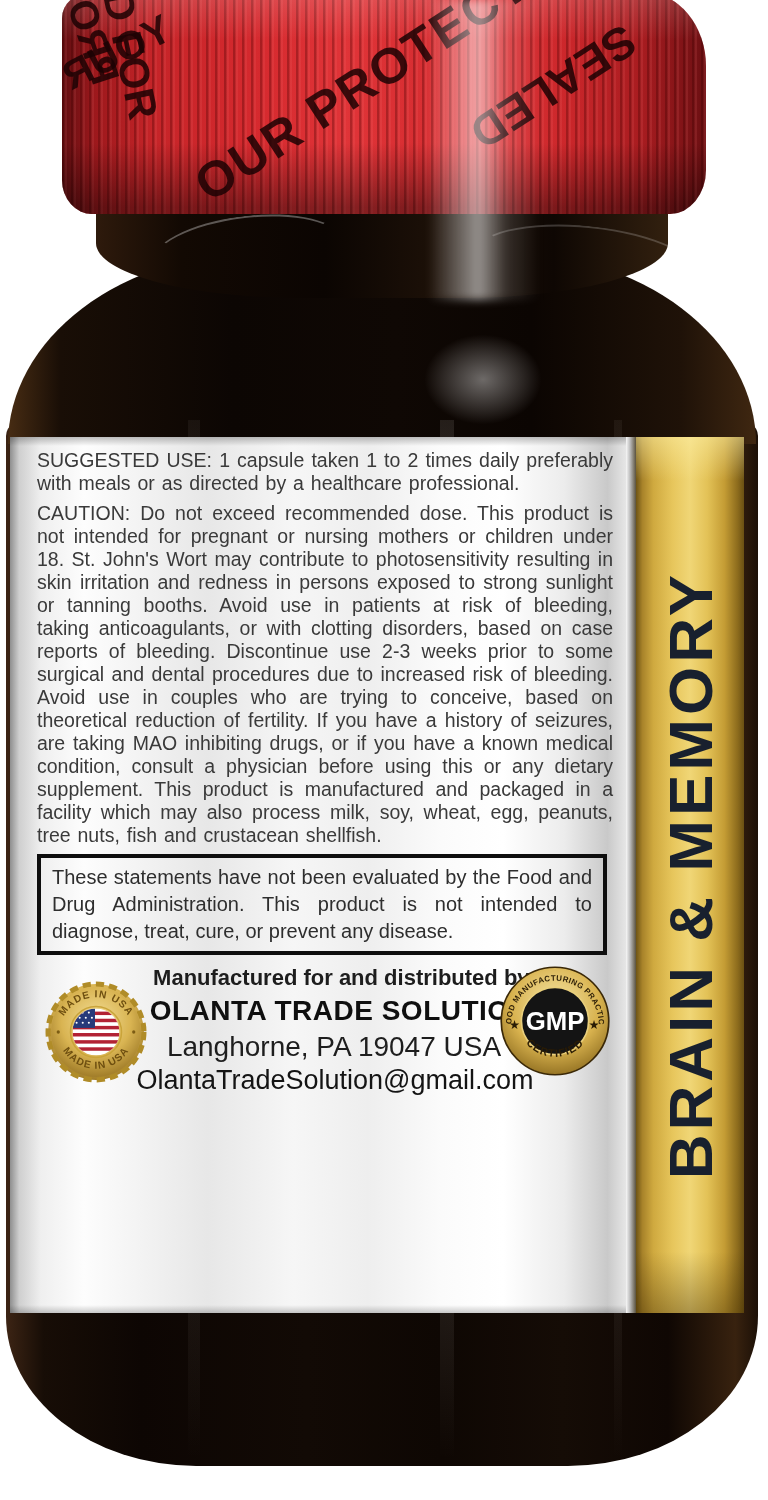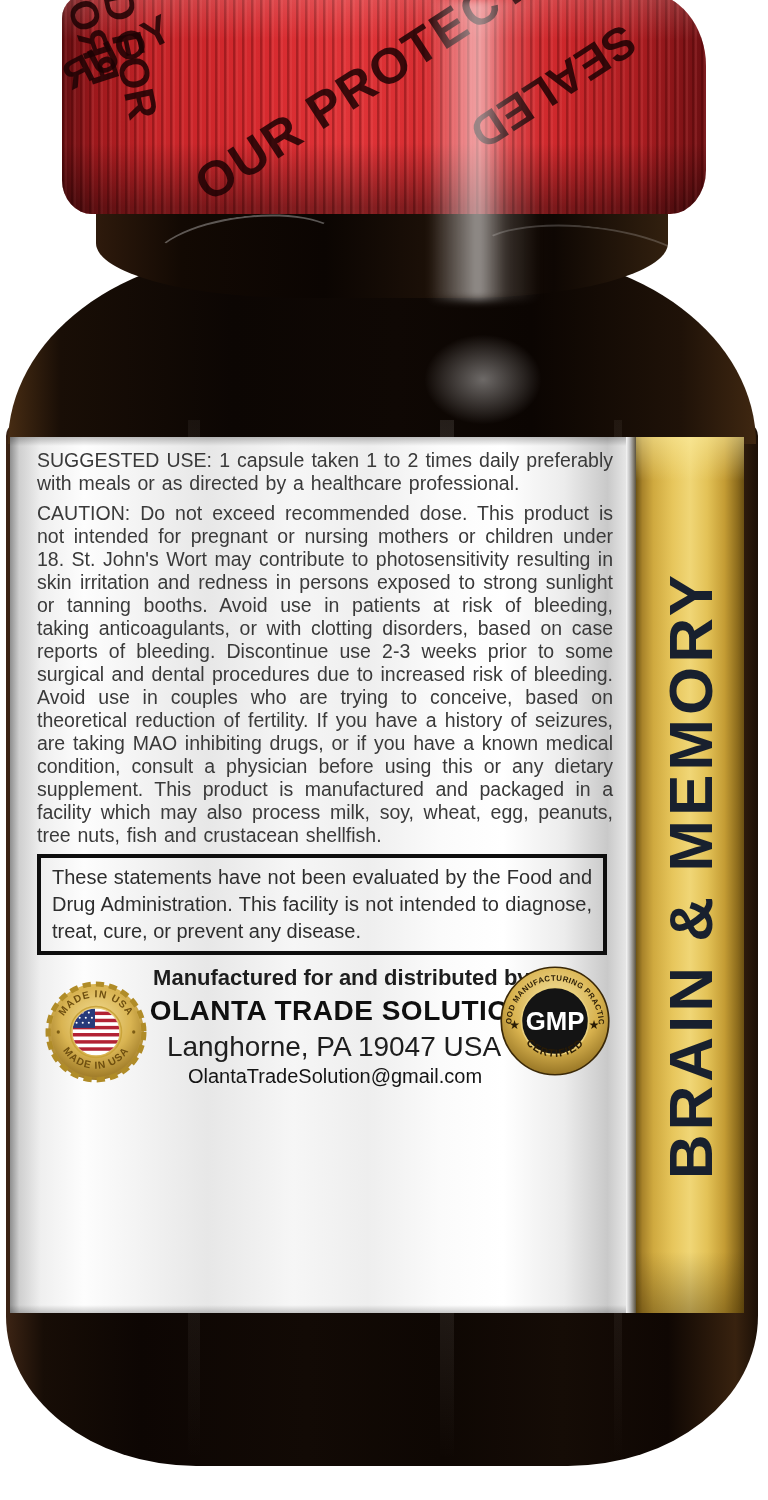--- a/index.html
+++ b/index.html
@@ -72,21 +72,21 @@
        font-size:20px;line-height:27px;color:#2e2e2e;text-align:justify;}
 
   .dist{position:relative;height:160px;margin-top:4px;}
   .dist-intro{position:absolute;left:100px;right:60px;top:2px;text-align:center;
        font-size:22px;font-weight:bold;color:#1d1d1d;}
   .dist-company{position:absolute;left:100px;right:70px;top:32px;text-align:center;
        font-size:28px;font-weight:bold;letter-spacing:.5px;color:#0f0f0f;}
   .dist-address{position:absolute;left:100px;right:82px;top:68px;text-align:center;
        font-size:28px;font-weight:500;color:#1e1e1e;}
   .dist-email{position:absolute;left:90px;right:70px;top:102px;text-align:center;
-       font-size:20px;font-weight:500;color:#141414;}
+       font-size:27px;font-weight:500;color:#141414;}
   .usa-badge{position:absolute;left:8px;top:18px;width:102px;height:102px;}
   .gmp-badge{position:absolute;right:2px;top:2px;width:112px;height:112px;}
 </style>
 </head>
 <body>
 
 <div class="scene">
 
   <div class="bottle-body"></div>
   <div class="shoulder"></div>
@@ -108,21 +108,21 @@
   </div>
   <div class="cap-glare"></div>
   <div class="neck-fold nf1"></div>
   <div class="neck-fold nf2"></div>
 
   <div class="label">
 
     <div class="label-white">
       <p class="para">SUGGESTED USE: 1 capsule taken 1 to 2 times daily preferably with meals or as directed by a healthcare professional.</p>
       <p class="para">CAUTION: Do not exceed recommended dose. This product is not intended for pregnant or nursing mothers or children under 18. St. John's Wort may contribute to photosensitivity resulting in skin irritation and redness in persons exposed to strong sunlight or tanning booths. Avoid use in patients at risk of bleeding, taking anticoagulants, or with clotting disorders, based on case reports of bleeding. Discontinue use 2-3 weeks prior to some surgical and dental procedures due to increased risk of bleeding. Avoid use in couples who are trying to conceive, based on theoretical reduction of fertility. If you have a history of seizures, are taking MAO inhibiting drugs, or if you have a known medical condition, consult a physician before using this or any dietary supplement. This product is manufactured and packaged in a facility which may also process milk, soy, wheat, egg, peanuts, tree nuts, fish and crustacean shellfish.</p>
-      <div class="fda-box">These statements have not been evaluated by the Food and Drug Administration. This facility is not intended to diagnose, treat, cure, or prevent any disease.</div>
+      <div class="fda-box">These statements have not been evaluated by the Food and Drug Administration. This product is not intended to diagnose, treat, cure, or prevent any disease.</div>
 
       <div class="dist">
         <div class="dist-intro">Manufactured for and distributed by:</div>
         <div class="dist-company">OLANTA TRADE SOLUTION</div>
         <div class="dist-address">Langhorne, PA 19047 USA</div>
         <div class="dist-email">OlantaTradeSolution@gmail.com</div>
 
         <svg class="usa-badge" viewBox="0 0 100 100">
           <defs>
             <radialGradient id="gUsa" cx="50%" cy="38%" r="70%">

